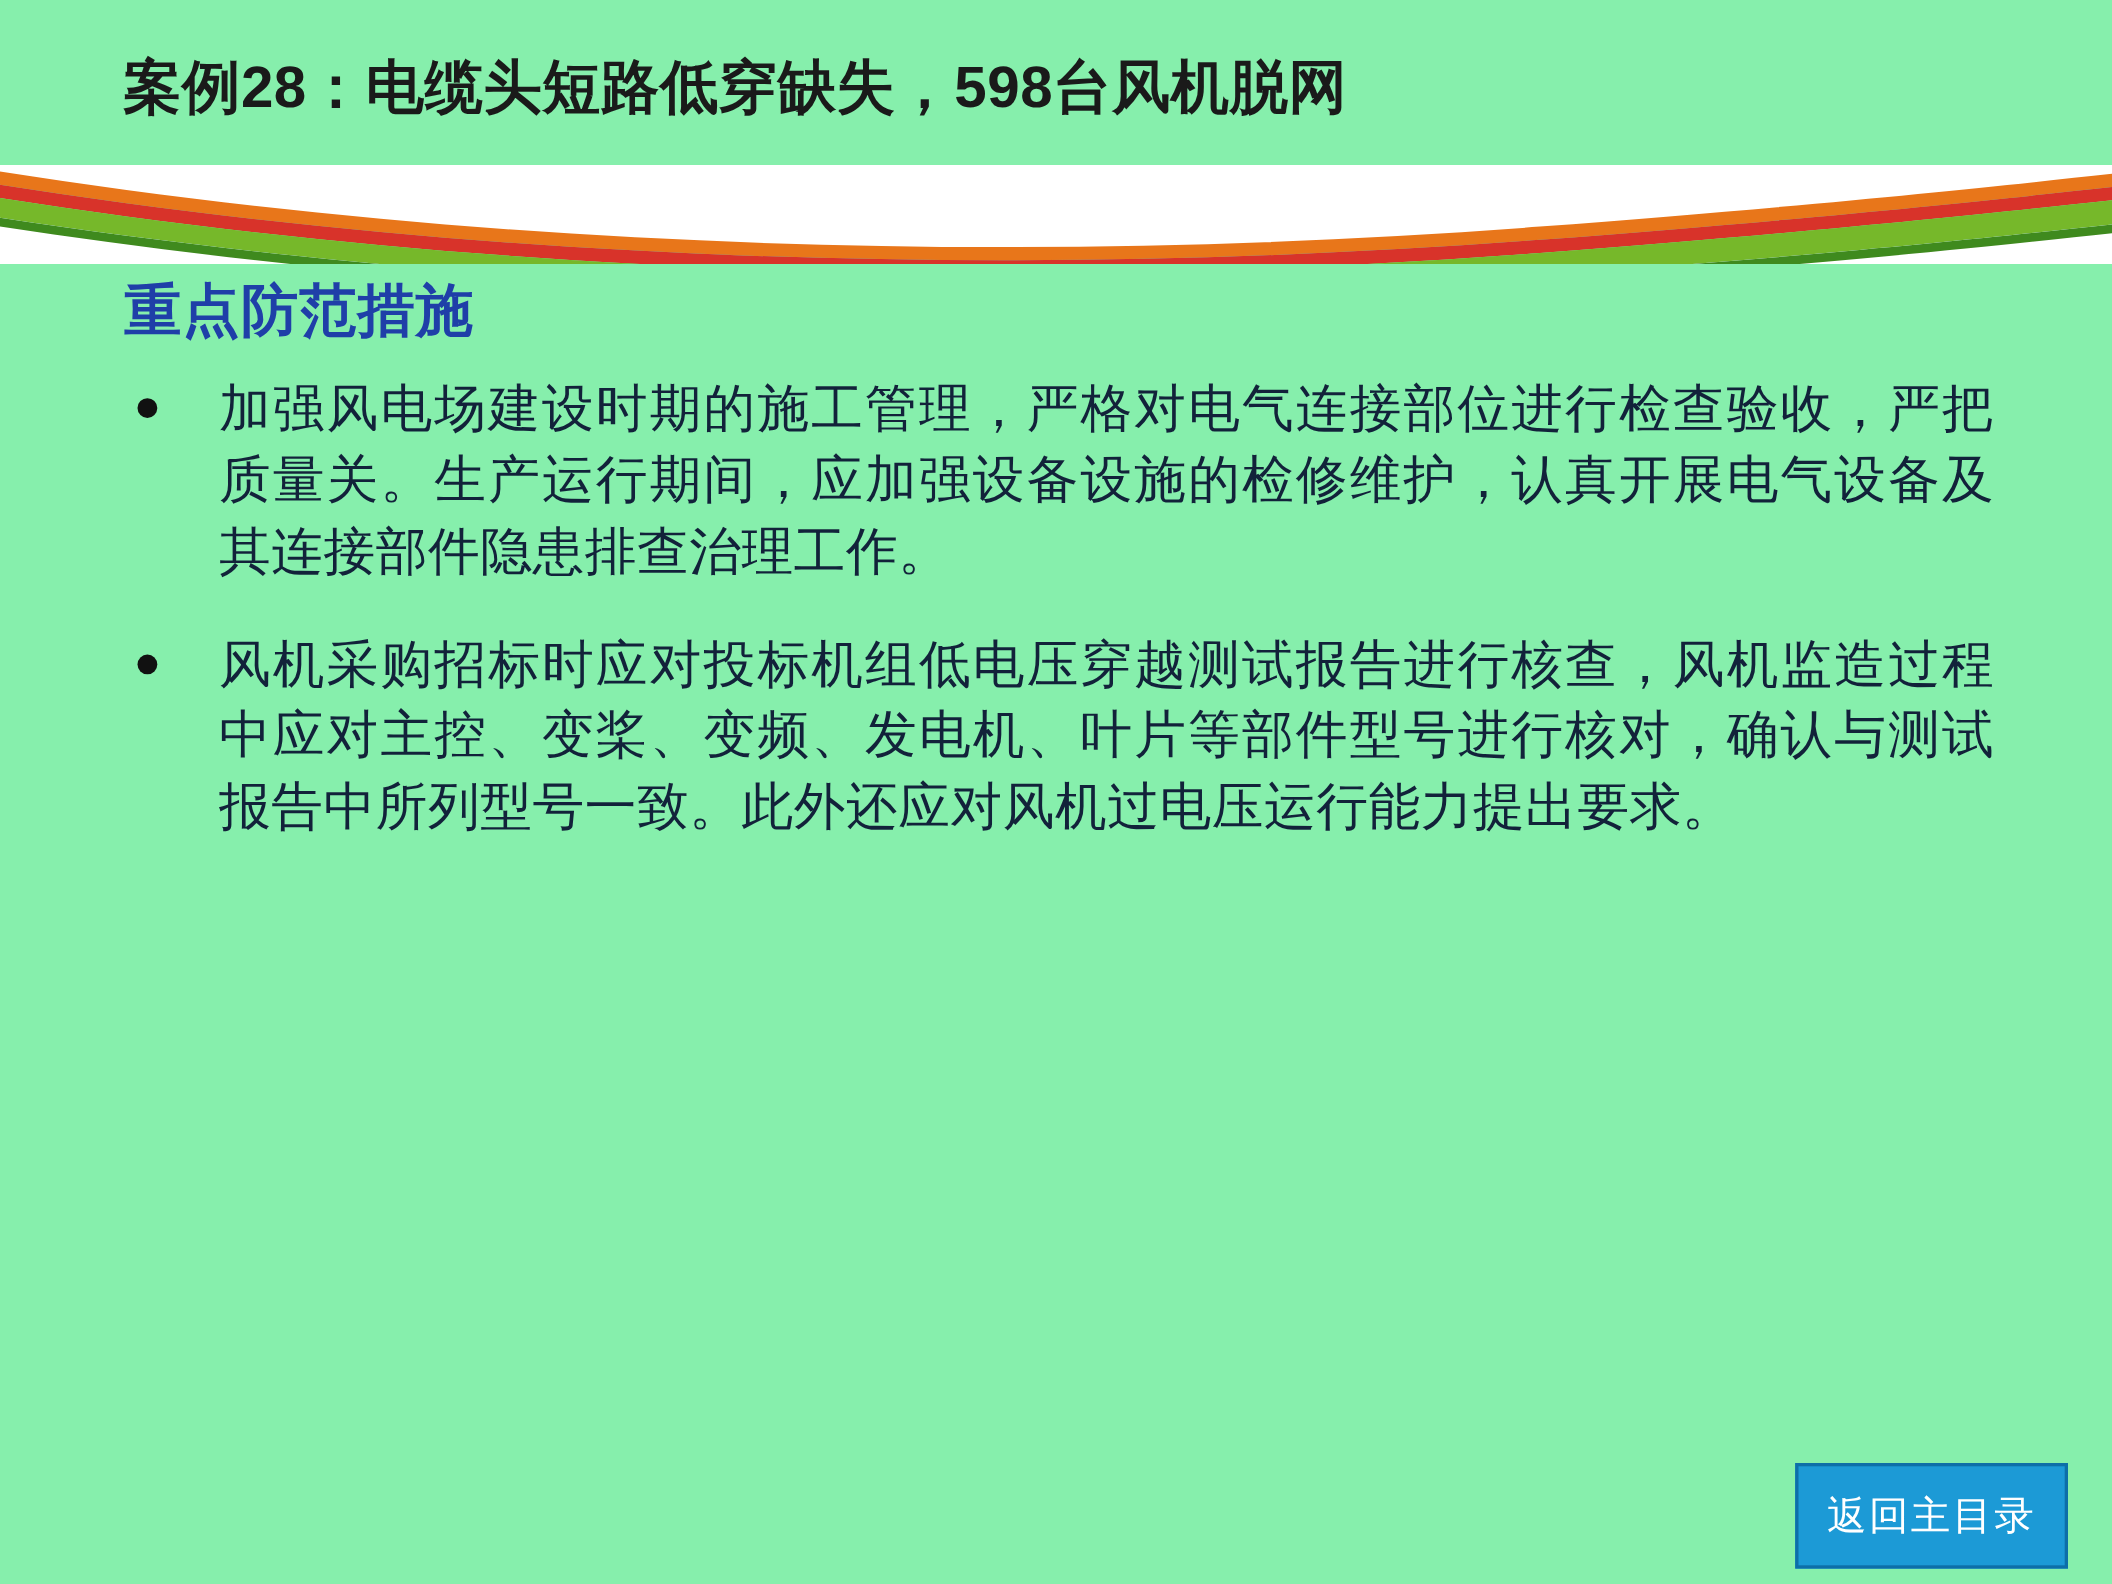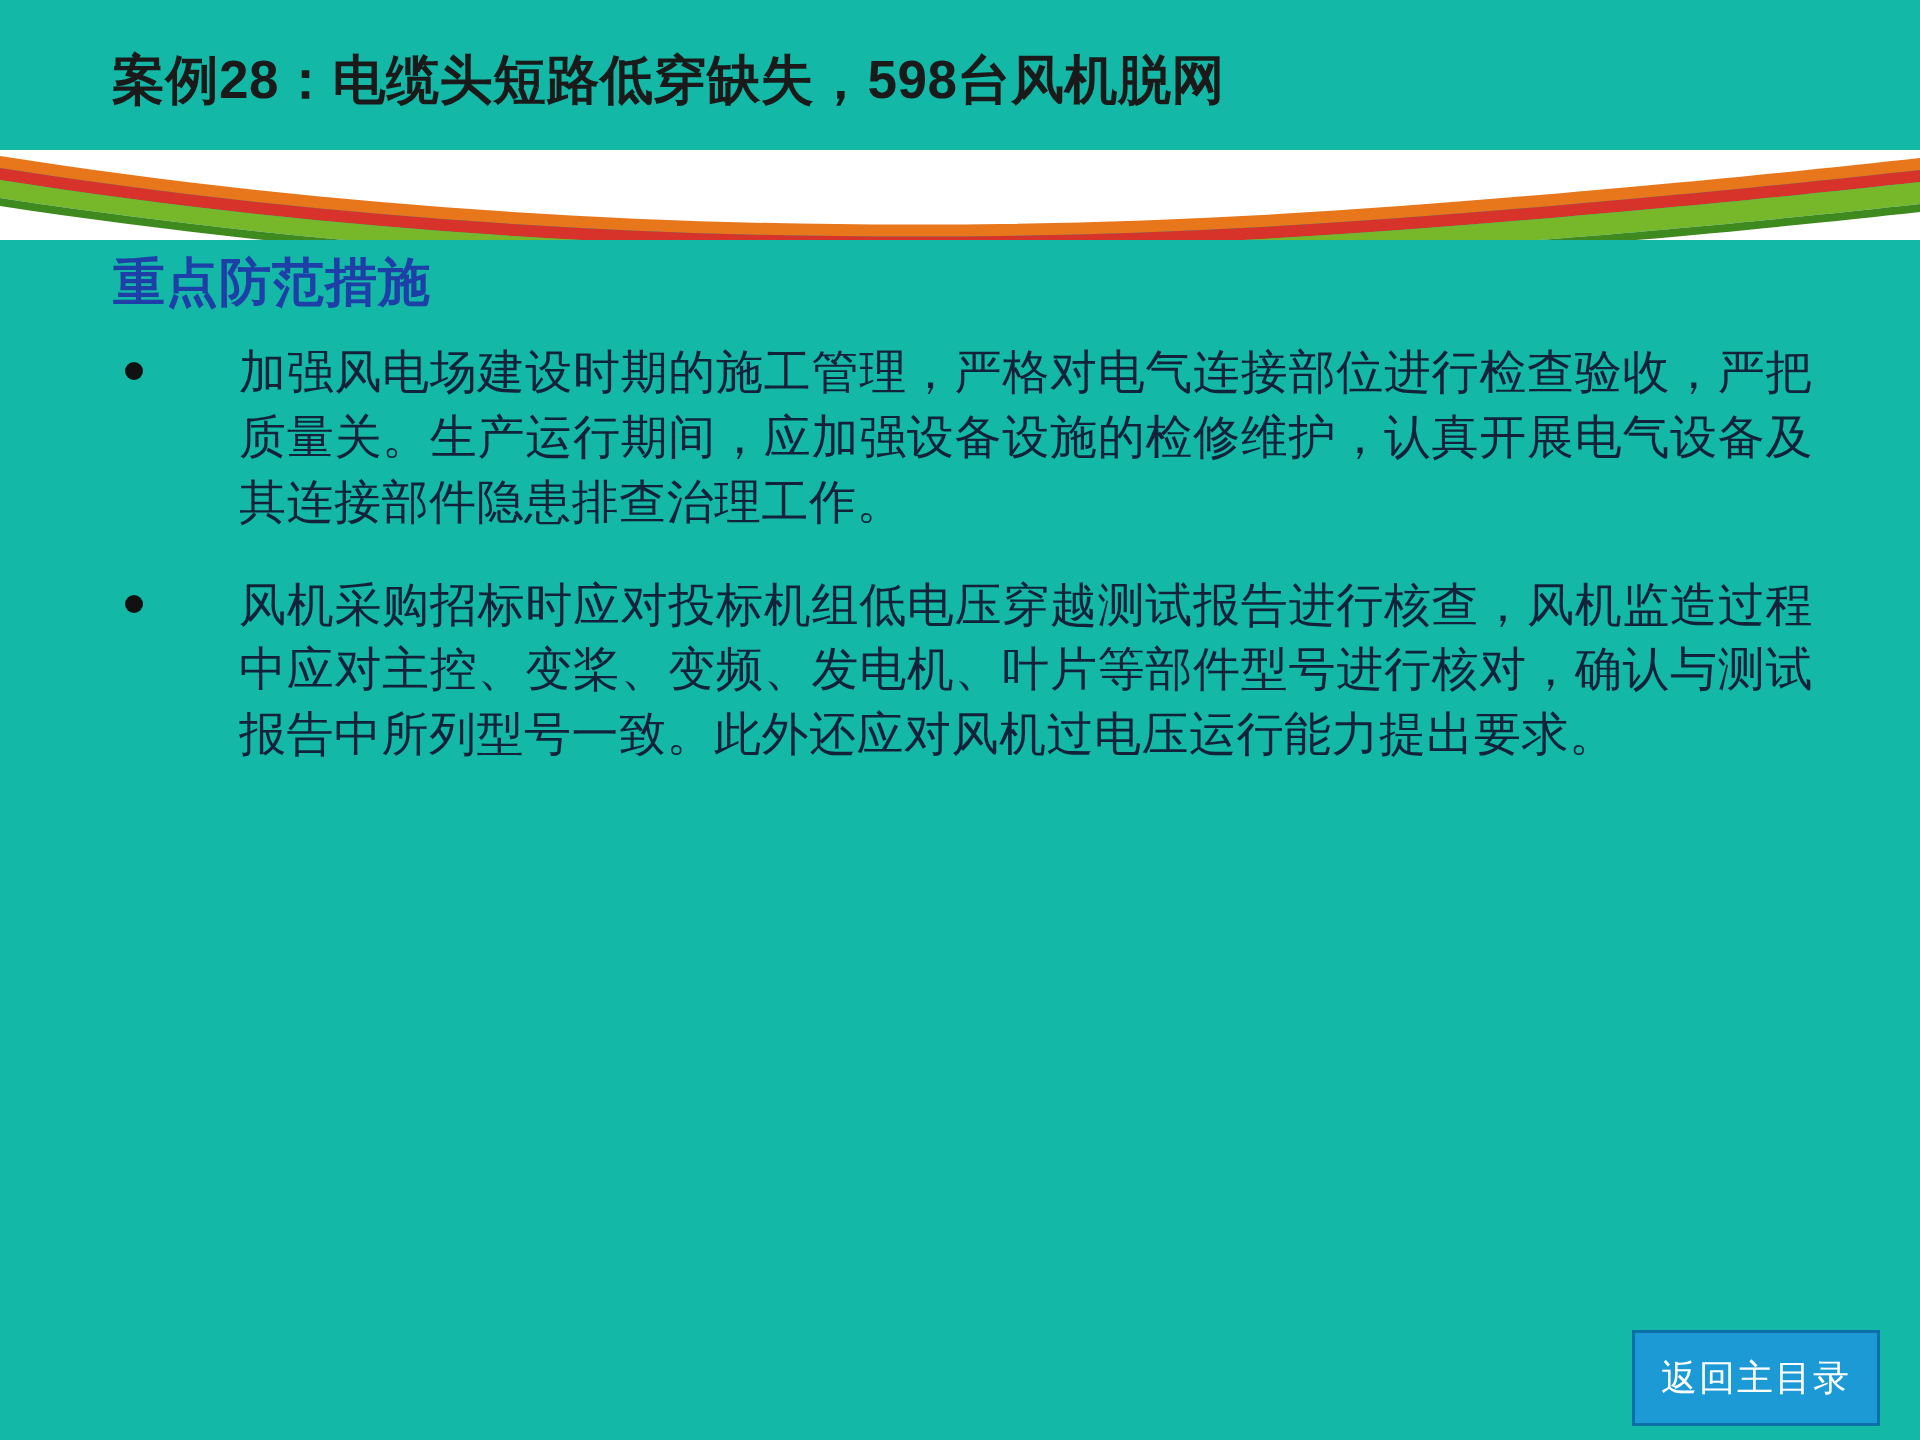--- a/index.html
+++ b/index.html
@@ -10,21 +10,21 @@
     width: 1920px;
     height: 1440px;
     background: #ffffff;
     font-family: "Liberation Sans", sans-serif;
     overflow: hidden;
   }
   .slide {
     position: relative;
     width: 1920px;
     height: 1440px;
-    background: #14b8a6;
+    background: #86efac;
   }
   
   .title {
     position: absolute;
     left: 112px;
     top: 48px;
     width: 1700px;
     font-size: 53px;
     font-weight: 700;
     color: #1a1a1a;
@@ -77,21 +77,20 @@
     margin-right: 56px;
   }
   .bullet-text {
     flex: 1 1 auto;
     font-family: "DejaVu Serif", "Liberation Serif", serif;
     font-size: 47px;
     line-height: 1.38;
     color: #12223a;
     text-align: justify;
     letter-spacing: 0.5px;
-    margin-left: 40px;
   }
   .bullet-text.b1 { width: 1550px; }
   .bullet-text.b2 { width: 1560px; }
   .bullet-text.b3 { width: 1560px; }
   
   .return-btn {
     position: absolute;
     left: 1632px;
     top: 1330px;
     width: 248px;

